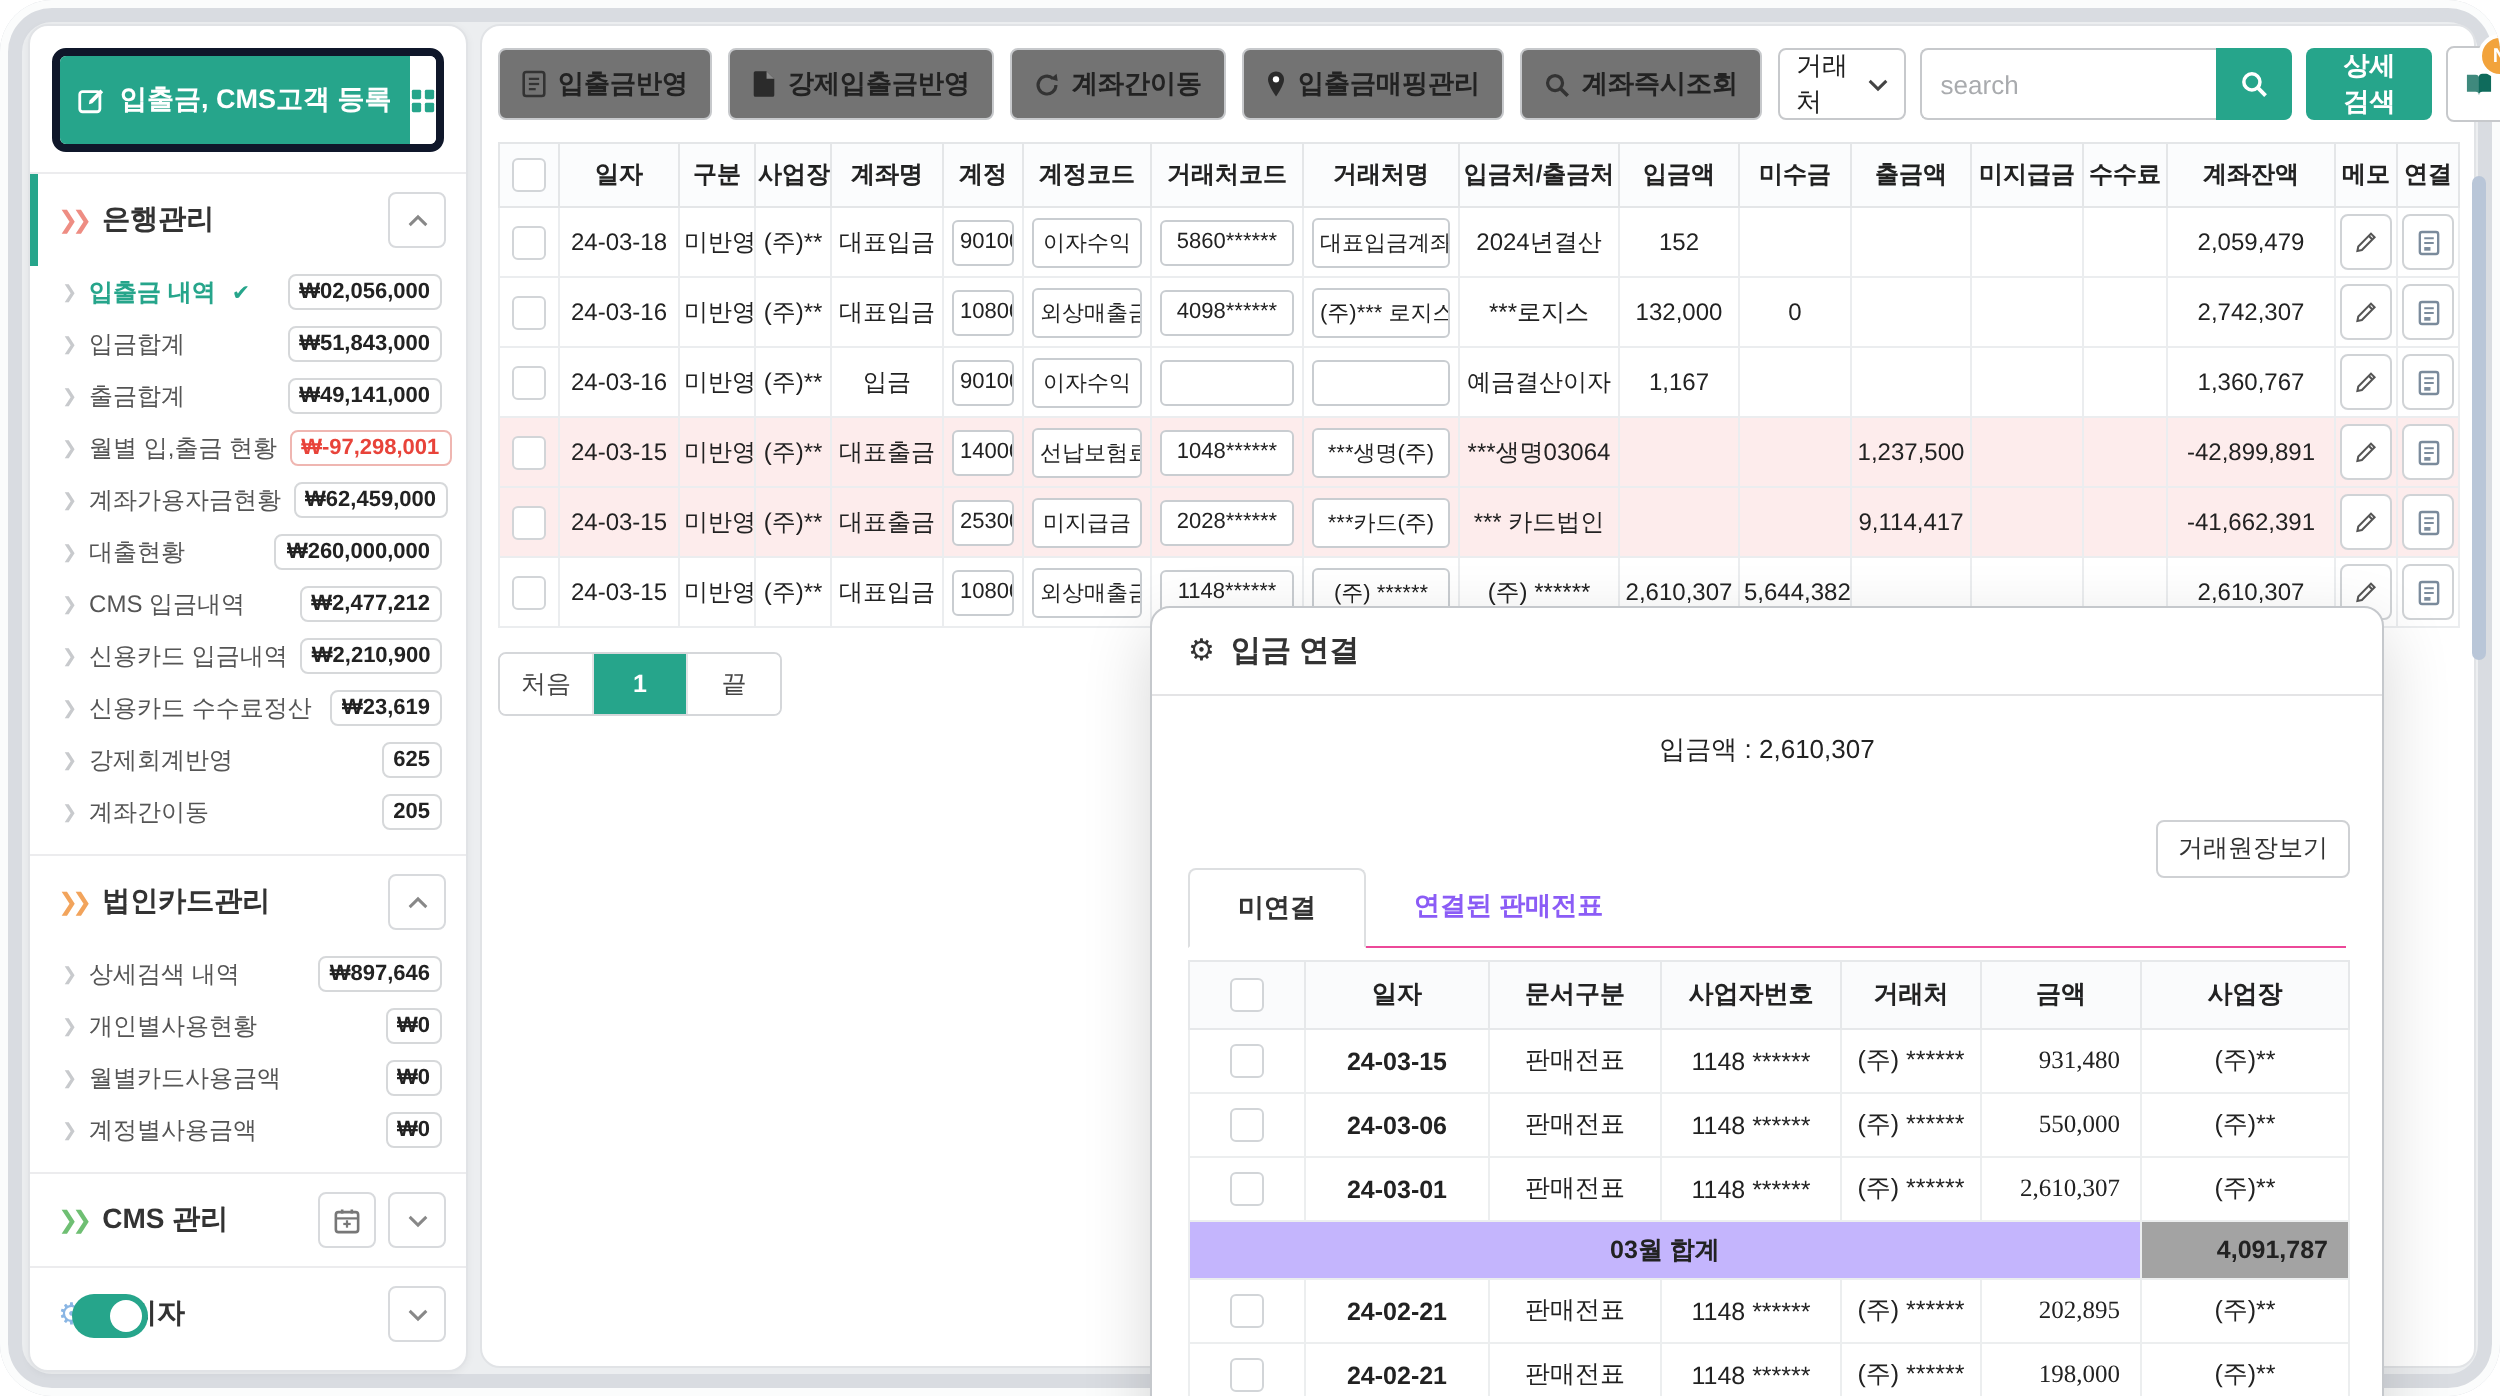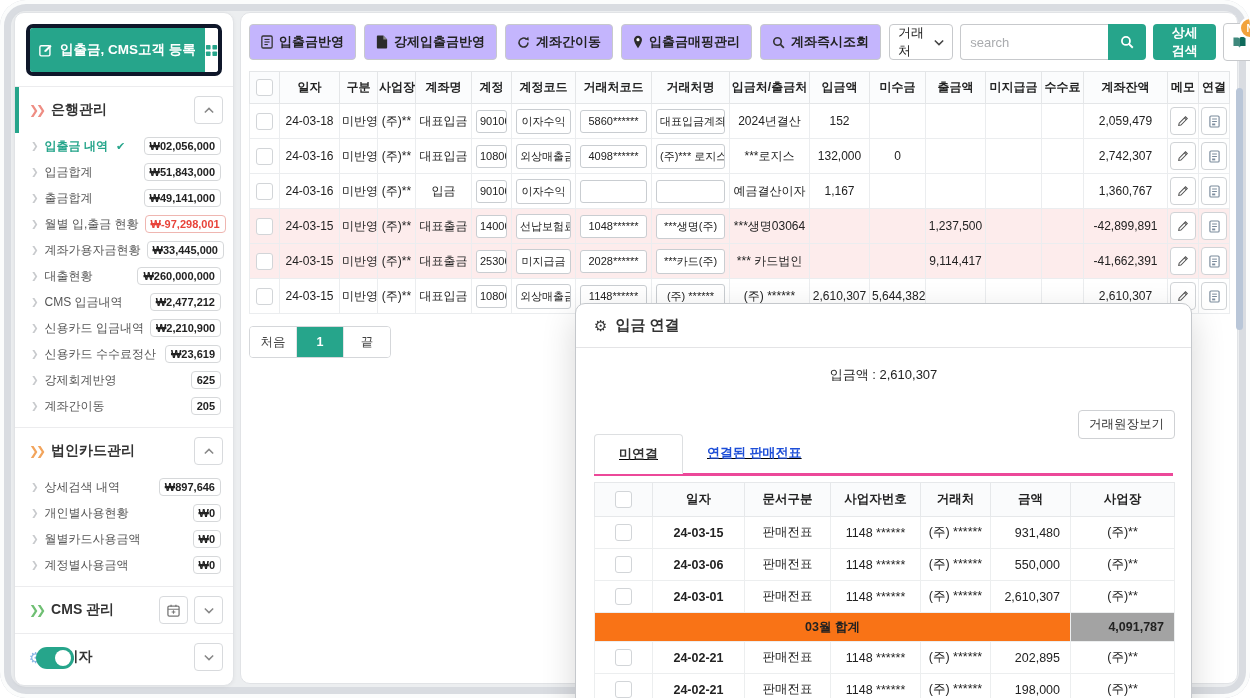--- a/index.html
+++ b/index.html
@@ -22,21 +22,21 @@
   .sb-item .lbl{white-space:nowrap;}
   .sb-item.active .lbl{color:#26a58b;font-weight:bold;}
   .sb-item .chk{color:#26a58b;font-size:11px;font-weight:bold;margin-left:2px;}
   .badge-val{margin-left:auto;border:1px solid #d6d8da;border-radius:4px;background:#fff;padding:2px 5px;font-size:11px;font-weight:bold;color:#222;white-space:nowrap;}
   .badge-val.neg{color:#e8433a;border-color:#efb6b1;}
   .toggle{position:absolute;left:21px;bottom:16px;width:38px;height:22px;border-radius:11px;background:#26a58b;cursor:pointer;}
   .toggle .knob{position:absolute;right:3px;top:3px;width:16px;height:16px;border-radius:50%;background:#fff;}
   
   .main-card{position:absolute;left:240px;top:12px;width:998px;height:672px;background:#fff;border:1px solid #e1e3e6;border-radius:10px;box-sizing:border-box;padding:10px 8px;}
   .toolbar{display:flex;align-items:center;gap:8px;margin-bottom:10px;}
-  .tb-btn{display:inline-flex;align-items:center;gap:6px;height:36px;padding:0 11px;border:1px solid #c7c9cc;border-radius:4px;background:#c4b5fd;font-size:13px;font-weight:bold;color:#222;cursor:pointer;white-space:nowrap;}
+  .tb-btn{display:inline-flex;align-items:center;gap:6px;height:36px;padding:0 11px;border:1px solid #c7c9cc;border-radius:4px;background:#737373;font-size:13px;font-weight:bold;color:#222;cursor:pointer;white-space:nowrap;}
   .tb-right{margin-left:auto;display:flex;align-items:center;gap:7px;}
   .fselect{display:flex;align-items:center;justify-content:space-between;width:80px;height:36px;border:1px solid #c7c9cc;border-radius:4px;padding:0 8px;font-size:13px;color:#222;box-sizing:border-box;cursor:pointer;}
   .search-group{display:flex;align-items:flex-end;}
   .search-input{width:148px;height:36px;border:1px solid #c7c9cc;border-right:none;border-radius:4px 0 0 4px;padding:0 9px;font-size:13px;color:#333;box-sizing:border-box;outline:none;}
   .search-input::placeholder{color:#a9abae;}
   .search-btn{width:38px;height:36px;border:none;border-radius:0 4px 4px 0;background:#26a58b;color:#fff;display:flex;align-items:center;justify-content:center;cursor:pointer;}
   .detail-btn{height:36px;padding:0 12px;border:none;border-radius:4px;background:#26a58b;color:#fff;font-size:13px;font-weight:bold;cursor:pointer;}
   .book-btn{position:relative;width:40px;height:36px;border:1px solid #c7c9cc;border-radius:4px;background:#fff;color:#0f6b5c;display:flex;align-items:center;justify-content:center;cursor:pointer;}
   .nbadge{position:absolute;top:-7px;right:-7px;width:18px;height:18px;border-radius:50%;background:#f2a33c;border:2px solid #fff;color:#fff;font-size:10px;font-weight:bold;display:flex;align-items:center;justify-content:center;}
   
@@ -56,29 +56,29 @@
   .pg{min-width:30px;height:30px;display:flex;align-items:center;justify-content:center;font-size:12.5px;color:#444;padding:0 8px;background:#fff;cursor:pointer;}
   .pg.active{background:#26a58b;color:#fff;font-weight:bold;}
   .pg + .pg{border-left:1px solid #e2e4e6;}
   
   .popup{position:absolute;left:575px;top:303px;width:617px;height:480px;background:#fff;border:1px solid #c5c8cc;border-radius:10px;box-shadow:0 12px 34px rgba(0,0,0,.16);box-sizing:border-box;}
   .popup-title{display:flex;align-items:center;gap:8px;padding:12px 18px;font-size:15px;font-weight:bold;color:#333;border-bottom:1px solid #e4e4e6;}
   .popup-head{position:relative;height:72px;text-align:center;padding-top:14px;box-sizing:border-box;}
   .pp-heading{font-size:15.5px;font-weight:bold;color:#222;}
   .pp-amount{font-size:13px;color:#222;margin-top:4px;}
   .ledger-btn{position:absolute;right:16px;top:62px;height:29px;padding:0 10px;border:1px solid #cfd1d4;border-radius:4px;background:#fff;font-size:12.5px;color:#333;cursor:pointer;}
-  .tabs{display:flex;margin:14px 18px 0;border-bottom:3px solid #ec4899;text-decoration:underline;}
+  .tabs{display:flex;margin:14px 18px 0;border-bottom:1px solid #ec4899;}
   .tab{padding:10px 24px;font-size:13px;font-weight:bold;cursor:pointer;}
   .tab.active{border:1px solid #dddfe1;border-bottom:1px solid #fff;margin-bottom:-1px;border-radius:4px 4px 0 0;color:#333;background:#fff;}
-  .tab.inactive{color:#1d4ed8;}
+  .tab.inactive{color:#8b5cf6;}
   table.pgrid{margin:6px 18px 0;width:580px;border-collapse:collapse;table-layout:fixed;font-size:12.5px;}
   table.pgrid th{border:1px solid #e6e8ea;background:#fafbfc;padding:8px 3px;font-weight:bold;color:#222;}
   table.pgrid td{border:1px solid #eceeef;padding:7px 3px;height:17px;text-align:center;color:#222;white-space:nowrap;overflow:hidden;}
-  table.pgrid td.amt{text-align:right;padding-right:10px;}
-  table.pgrid td.sum-label{background:#f97316;font-weight:bold;padding:4px 6px;height:14px;}
+  table.pgrid td.amt{text-align:right;padding-right:10px;font-family:Liberation Serif, serif;}
+  table.pgrid td.sum-label{background:#c4b5fd;font-weight:bold;padding:4px 6px;height:14px;}
   table.pgrid td.sum-total{background:#a3a3a3;font-weight:bold;text-align:right;padding-right:10px;height:14px;}
   .pdate{color:#4f93d6;font-weight:bold;}
   
   .vscroll{position:absolute;right:7px;top:88px;width:7px;height:242px;border-radius:4px;background:#b9c6d8;}
   .ic{display:inline-flex;align-items:center;justify-content:center;line-height:1;}
   .ic svg{display:block;}
 </style>
 </head>
 <body>
 
@@ -139,21 +139,21 @@
               <span class="badge-val">₩49,141,000</span>
             </div>
             <div class="sb-item">
               <span class="chev">❯</span>
               <span class="lbl">월별 입,출금 현황</span>
               <span class="badge-val neg">₩-97,298,001</span>
             </div>
             <div class="sb-item">
               <span class="chev">❯</span>
               <span class="lbl">계좌가용자금현황</span>
-              <span class="badge-val">₩33,445,000</span>
+              <span class="badge-val">₩62,459,000</span>
             </div>
             <div class="sb-item">
               <span class="chev">❯</span>
               <span class="lbl">대출현황</span>
               <span class="badge-val">₩260,000,000</span>
             </div>
             <div class="sb-item">
               <span class="chev">❯</span>
               <span class="lbl">CMS 입금내역</span>
               <span class="badge-val">₩2,477,212</span>

